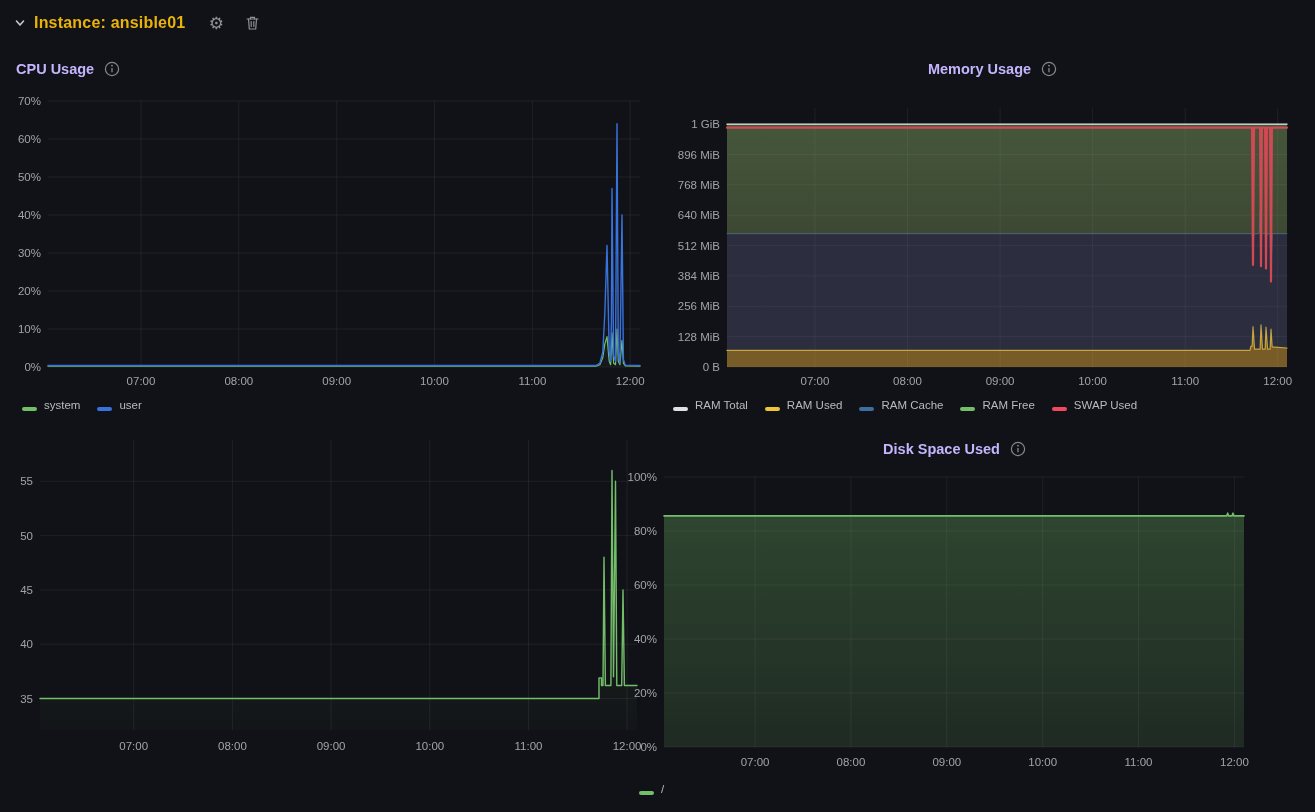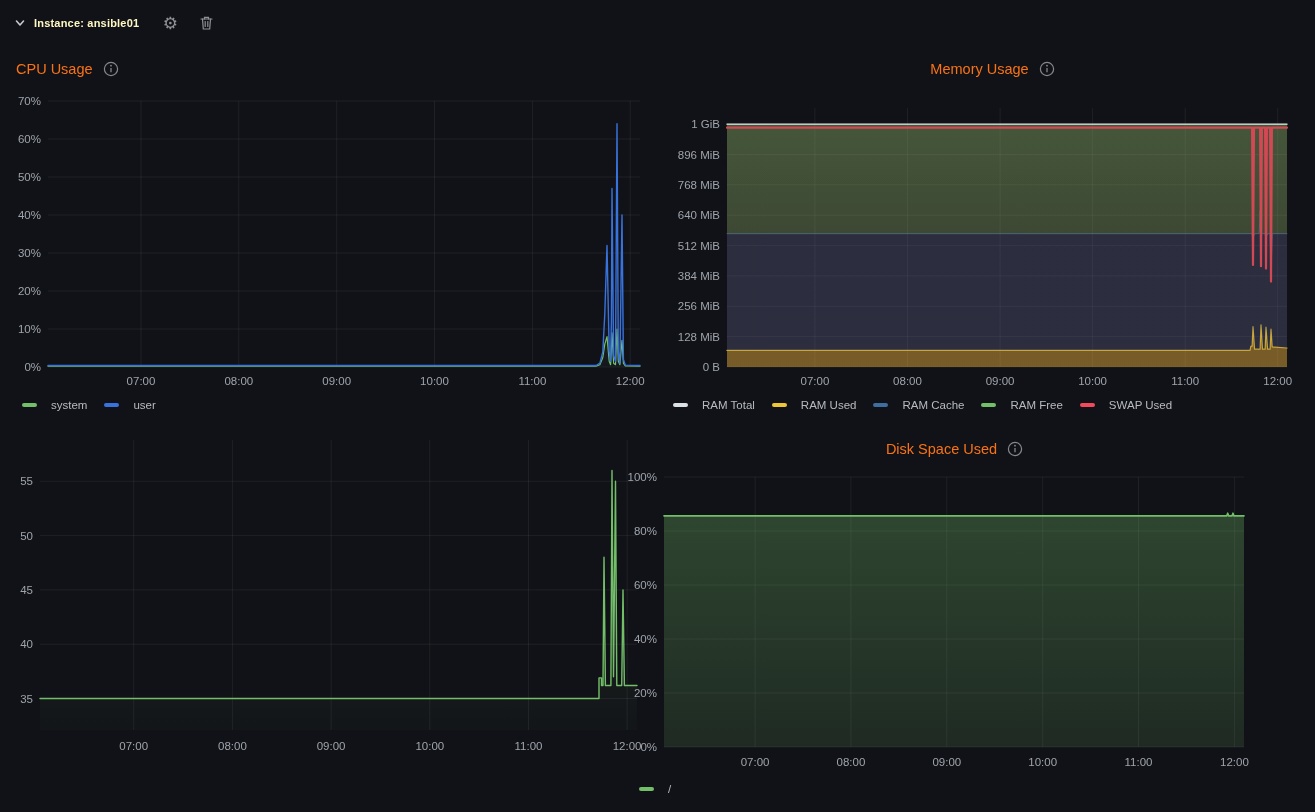--- a/index.html
+++ b/index.html
@@ -4,47 +4,47 @@
 <style>
   * { margin:0; padding:0; box-sizing:border-box; }
   html,body { width:1315px; height:812px; background:#111217; overflow:hidden;
               font-family:"Liberation Sans", sans-serif; }
   .page { position:relative; width:1315px; height:812px; background:#111217; }
 
   
   .row-header { position:absolute; left:0; top:0; width:100%; height:46px;
                 display:flex; align-items:center; padding-left:14px; }
   .row-title-wrap { display:flex; align-items:center; gap:8px; cursor:pointer; }
-  .row-title { color:#fef9c3; font-size:11px; font-weight:600; letter-spacing:.2px; }
+  .row-title { color:#eab308; font-size:16px; font-weight:600; letter-spacing:.2px; }
   .icon-btn { background:none; border:none; cursor:pointer; display:flex;
               align-items:center; justify-content:center; width:26px; height:26px; }
   .gear-glyph { color:#8e9197; font-size:17px; line-height:1; }
   .row-actions { display:flex; align-items:center; gap:10px; margin-left:18px; }
 
   
   .panel { position:absolute; }
   .panel-cpu       { left:8px;   top:46px;  width:644px; height:374px; }
   .panel-memory    { left:655px; top:46px;  width:660px; height:374px; }
   .panel-processes { left:8px;   top:426px; width:644px; height:386px; }
   .panel-disk      { left:617px; top:426px; width:660px; height:386px; }
 
   .panel-header { height:40px; display:flex; align-items:center; gap:10px;
                   padding-top:6px; }
   .pad-l8  .panel-header { padding-left:8px; }
   .pad-l15 .panel-header { padding-left:15px;justify-content:center; }
-  .panel-title { color:#f97316; font-size:14.5px; font-weight:400; cursor:pointer; }
+  .panel-title { color:#c4b5fd; font-size:14.5px; font-weight:700; cursor:pointer; }
 
   svg.chart { display:block; }
   svg text { font-family:"Liberation Sans", sans-serif; }
 
   .legend { display:flex; align-items:center; gap:17px; height:18px; }
   .legend-cpu    { margin-left:14px; }
   .legend-memory { margin-left:18px; }
   .legend-disk   { margin-left:22px; margin-top:2px; }
-  .legend-item { display:flex; align-items:center; gap:14px; cursor:pointer; }
+  .legend-item { display:flex; align-items:flex-end; gap:7px; cursor:pointer; }
   .legend-item .swatch { width:15px; height:4px; border-radius:2px; display:inline-block; }
   .legend-item .legend-label { color:#b7bbc0; font-size:11.5px; }
 
   .info-icon { cursor:pointer; }
 </style>
 </head>
 <body>
 
 <div class="page">
 

